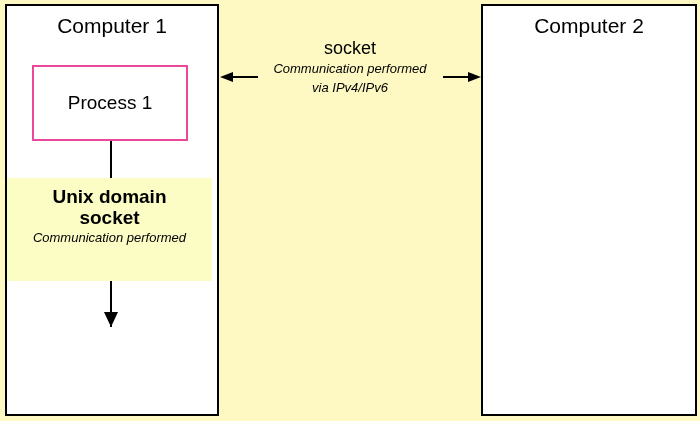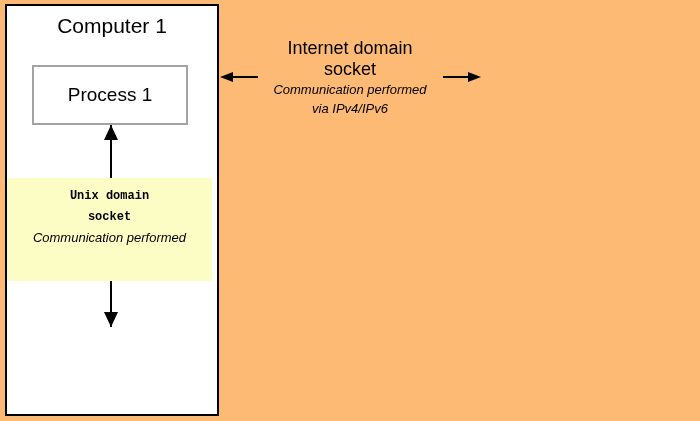--- a/index.html
+++ b/index.html
@@ -5,46 +5,46 @@
   html, body {
     margin: 0;
     padding: 0;
     background: #ffffff;
     font-family: "Liberation Sans", "DejaVu Sans", sans-serif;
   }
   #canvas {
     position: relative;
     width: 700px;
     height: 421px;
-    background: #fdba74;
+    background: #fef9c3;
     overflow: hidden;
     color: #000000;
   }
   .computer-box {
     position: absolute;
     border: 2px solid #000000;
     background: #ffffff;
     box-sizing: border-box;
   }
   #computer1 { left: 5px;  top: 4px; width: 214px; height: 412px; }
   #computer2 { left: 481px; top: 4px; width: 216px; height: 412px; }
   .computer-title {
     margin-top: 8px;
     text-align: center;
     font-size: 21px;
     line-height: 24px;
     color: #000000;
   }
   .process-box {
     position: absolute;
-    border: 2px solid #a3a3a3;
+    border: 2px solid #ec4899;
     background: #ffffff;
     box-sizing: border-box;
     width: 156px;
-    height: 60px;
+    height: 76px;
     left: 32px;
     display: flex;
     align-items: center;
     justify-content: center;
     font-size: 19px;
     z-index: 3;
   }
   #process1 { top: 65px; }
   #process2 { top: 327px; }
 
@@ -86,24 +86,23 @@
     top: 178px;
     width: 205px;
     height: 103px;
     background: #fcfcc5;
     z-index: 2;
     text-align: center;
     box-sizing: border-box;
     padding-top: 8px;
   }
   .unix-title {
-    font-size: 12px;
+    font-size: 19px;
     font-weight: bold;
     line-height: 21px;
-    font-family: Liberation Mono, monospace;
   }
   .socket-desc {
     font-size: 13px;
     font-style: italic;
     line-height: 19px;
   }
 
   
   #internet-label {
     position: absolute;
@@ -148,37 +147,39 @@
 </style>
 </head>
 <body>
 
 <div id="canvas">
 
   <div id="computer1" class="computer-box">
     <div class="computer-title">Computer 1</div>
   </div>
 
+  <div id="computer2" class="computer-box">
+    <div class="computer-title">Computer 2</div>
+  </div>
 
   <div class="v-line"></div>
   <div class="arrowhead-up"></div>
   <div class="arrowhead-down"></div>
 
   <div id="process1" class="process-box">
     <span>Process 1</span>
   </div>
 
   <div id="unix-label" style="background: rgb(252, 252, 197);">
     <div class="unix-title">Unix domain</div>
     <div class="unix-title">socket</div>
     <div class="socket-desc">Communication performed</div>
   </div>
 
   <div id="internet-label">
-    <div class="inet-title">Internet domain</div>
     <div class="inet-title">socket</div>
     <div class="socket-desc">Communication performed</div>
     <div class="socket-desc">via IPv4/IPv6</div>
   </div>
 
   <div id="h-line-left" class="h-line"></div>
   <div class="arrowhead-left"></div>
   <div id="h-line-right" class="h-line"></div>
   <div class="arrowhead-right"></div>
 

